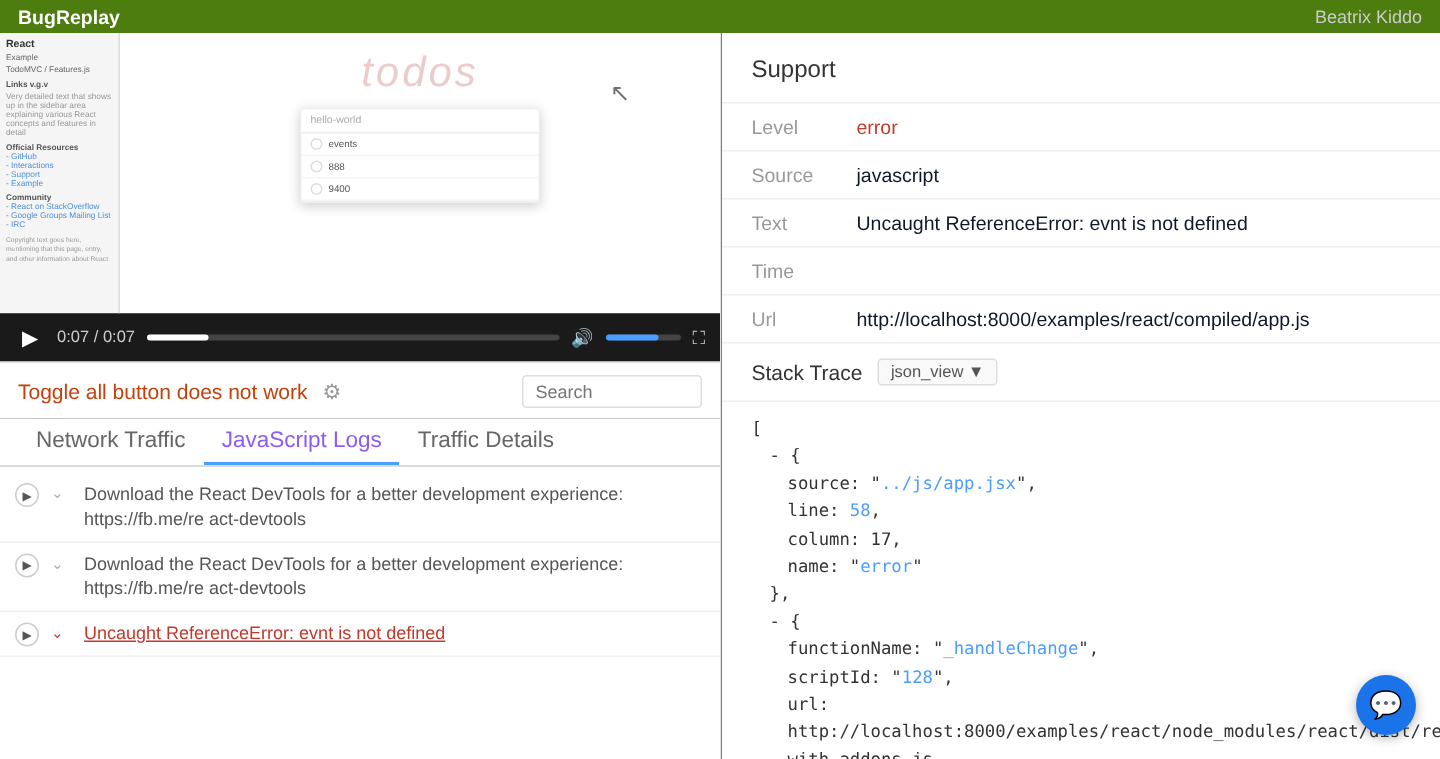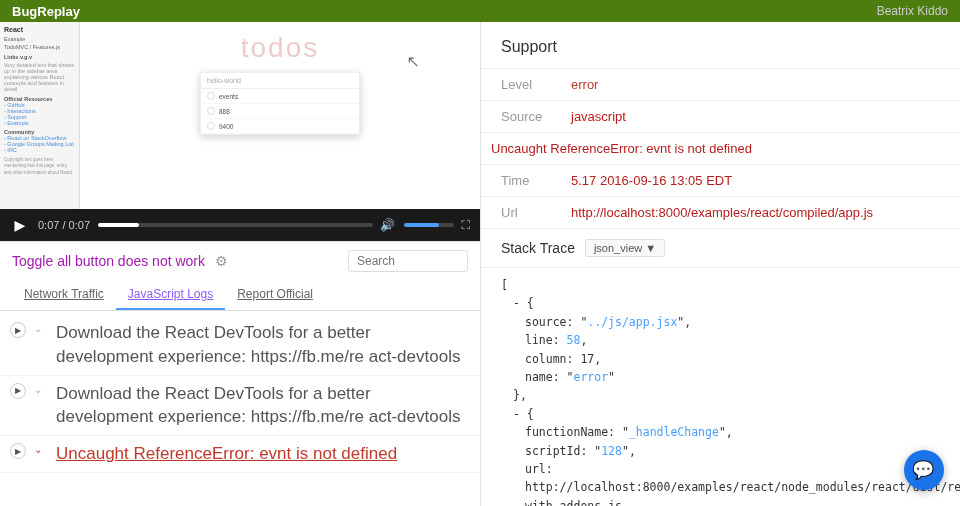--- a/index.html
+++ b/index.html
@@ -81,20 +81,21 @@
       background: #fff;
       display: flex;
       flex-direction: column;
       align-items: center;
       padding-top: 10px;
     }
 
     .sim-todos-title {
       font-size: 28px;
       color: rgba(175, 47, 47, 0.25);
+      font-style: italic;
       font-weight: 300;
       letter-spacing: 2px;
       margin-bottom: 8px;
     }
 
     .sim-todo-box {
       width: 160px;
       background: #fff;
       box-shadow: 0 2px 8px rgba(0,0,0,0.2);
       border: 1px solid #eee;
@@ -178,21 +179,21 @@
     .bug-title-bar {
       background: #fff;
       border-top: 1px solid #e0e0e0;
       height: 38px;
       display: flex;
       align-items: center;
       padding: 0 12px;
       gap: 10px;
     }
 
-    .bug-title-text { font-size: 14px; color: #a21caf; font-weight: 500; }
+    .bug-title-text { font-size: 14px; color: #c2410c; font-weight: 500; }
     .gear-icon { color: #999; font-size: 14px; cursor: pointer; }
     .search-box {
       margin-left: auto;
       border: 1px solid #ddd;
       border-radius: 3px;
       padding: 3px 8px;
       font-size: 12px;
       width: 120px;
       color: #7f1d1d;
       outline: none;
@@ -202,29 +203,28 @@
     .tabs-bar {
       background: #fff;
       border-bottom: 1px solid #ddd;
       display: flex;
       align-items: center;
       padding: 0 12px;
       height: 32px;
     }
 
     .tab-item {
-      font-size: 12px;
+      font-size: 15px;
       color: #666;
       padding: 0 12px;
       height: 100%;
       display: flex;
       align-items: center;
       cursor: pointer;
       border-bottom: 2px solid transparent;
-      text-decoration: underline;
     }
     .tab-item.active {
       color: #8b5cf6;
       border-bottom-color: #4a9eff;
     }
 
     
     .log-area {
       background: #fff;
       flex: 1;
@@ -258,21 +258,21 @@
 
     .log-icon {
       width: 14px;
       height: 14px;
       flex-shrink: 0;
       margin-top: 1px;
       color: #999;
     }
 
     .log-text {
-      font-size: 17px;
+      font-size: 12px;
       color: #555;
       line-height: 1.4;
       flex: 1;
     }
 
     .log-text.error { color: #c0392b; }
 
     
     .right-panel {
       flex: 1;
@@ -299,21 +299,21 @@
       width: 80px;
       min-width: 80px;
       padding: 8px 20px;
       font-size: 13px;
       color: #999;
       font-weight: 400;
     }
     .info-value {
       padding: 8px 10px;
       font-size: 13px;
-      color: #b91c1c;
+      color: #0f172a;
       flex: 1;
     }
     .info-value.error-badge {
       color: #c0392b;
     }
 
     
     .stack-trace-header {
       display: flex;
       align-items: center;
@@ -438,21 +438,21 @@
 
     <div class="bug-title-bar">
       <span class="bug-title-text">Toggle all button does not work</span>
       <span class="gear-icon">⚙</span>
       <input class="search-box" type="text" placeholder="Search" style="">
     </div>
 
     <div class="tabs-bar">
       <div class="tab-item">Network Traffic</div>
       <div class="tab-item active">JavaScript Logs</div>
-      <div class="tab-item">Report Official</div>
+      <div class="tab-item">Traffic Details</div>
     </div>
 
     <div class="log-area">
 
       <div class="log-item">
         <div class="log-play-btn">▶</div>
         <div class="log-icon" style="font-size:10px; color:#aaa; margin-top:2px;">⌄</div>
         <div class="log-text">
           Download the React DevTools for a better development experience: https://fb.me/re act-devtools
         </div>
@@ -487,26 +487,26 @@
         <div class="info-label">Level</div>
         <div class="info-value error-badge">error</div>
       </div>
 
       <div class="info-row">
         <div class="info-label">Source</div>
         <div class="info-value">javascript</div>
       </div>
 
       <div class="info-row">
+        <div class="info-label">Text</div>
         <div class="info-value">Uncaught ReferenceError: evnt is not defined</div>
       </div>
 
       <div class="info-row">
         <div class="info-label">Time</div>
-        <div class="info-value">5.17 2016-09-16 13:05 EDT</div>
       </div>
 
       <div class="info-row">
         <div class="info-label">Url</div>
         <div class="info-value">http://localhost:8000/examples/react/compiled/app.js</div>
       </div>
     </div>
 
     <div class="stack-trace-header">
       <div class="stack-trace-title">Stack Trace</div>

